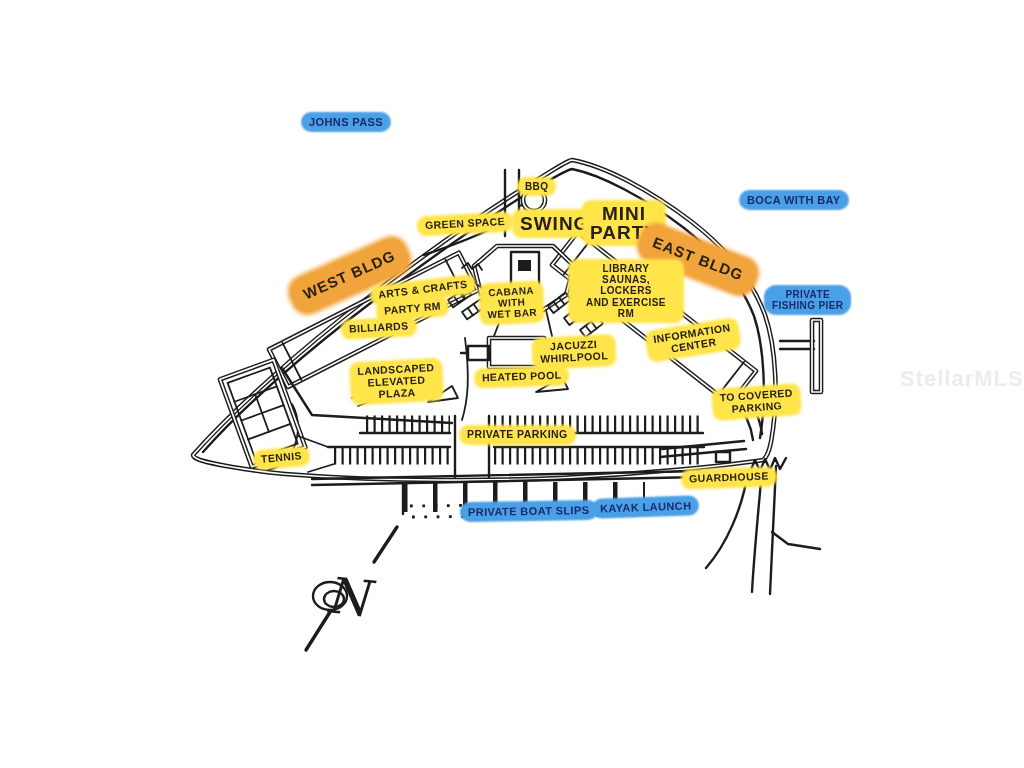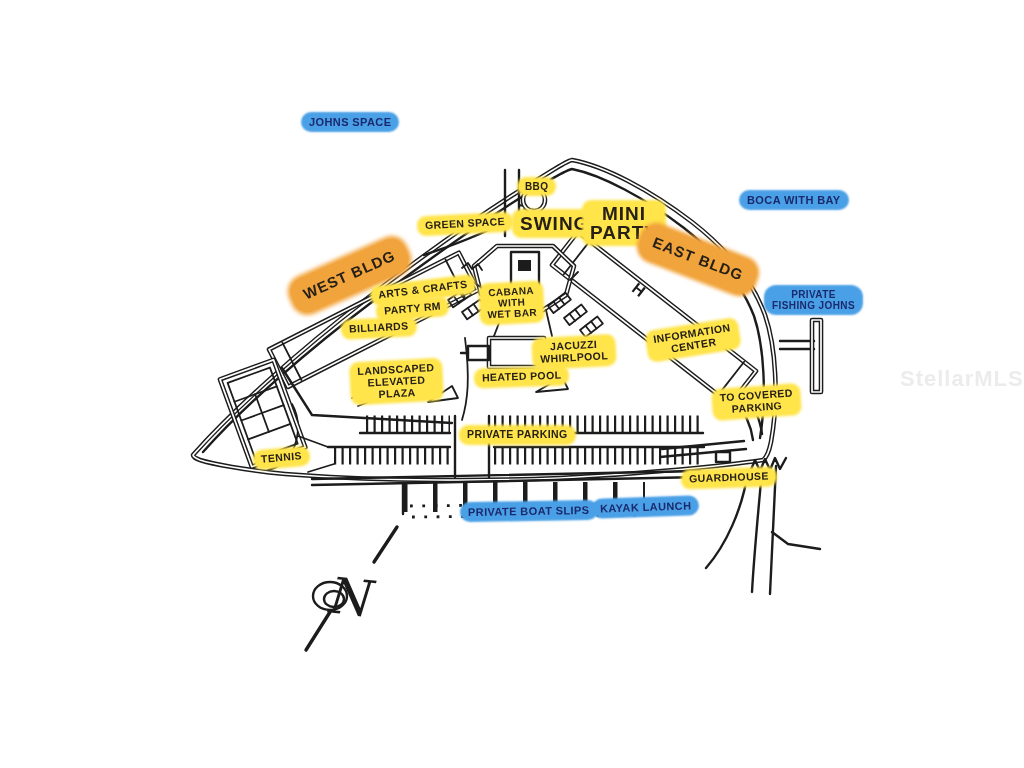--- a/index.html
+++ b/index.html
@@ -188,37 +188,42 @@
       <line x1="397" y1="527" x2="374" y2="562" class="dash"></line>
       <line x1="330" y1="612" x2="306" y2="650" class="dash"></line>
       <ellipse cx="330" cy="596" rx="17" ry="14" class="s"></ellipse>
       <ellipse cx="334" cy="599" rx="10" ry="8" class="s"></ellipse>
       <text class="nletter" x="330" y="614" transform="rotate(6 345 595)">N</text>
     </g>
   </svg>
 
   <div class="watermark">StellarMLS</div>
 
-  <div class="lbl b" style="left:303px;top:114px">JOHNS SPACE</div>
+  <div class="lbl b" style="left:303px;top:114px">JOHNS PASS</div>
   <div class="lbl y sm" style="left:519px;top:179px">BBQ</div>
   <div class="lbl y big" style="left:514px;top:211px">SWINGS</div>
   <div class="lbl y big" style="left:584px;top:202px;line-height:1.0">MINI
 PARTY</div>
   <div class="lbl b" style="left:741px;top:192px">BOCA WITH BAY</div>
   <div class="lbl y" style="left:419px;top:216px;transform:rotate(-3deg)">GREEN SPACE</div>
   <div class="lbl o" style="left:288px;top:258px;transform:rotate(-24deg)">WEST BLDG</div>
   <div class="lbl o" style="left:638px;top:242px;transform:rotate(21deg)">EAST BLDG</div>
+  <div class="lbl y sm" style="left:570px;top:261px;width:100px">LIBRARY
+SAUNAS,
+LOCKERS
+AND EXERCISE
+RM</div>
   <div class="lbl y" style="left:372px;top:282px;transform:rotate(-7deg)">ARTS &amp; CRAFTS</div>
   <div class="lbl y" style="left:378px;top:301px;transform:rotate(-5deg)">PARTY RM</div>
   <div class="lbl y" style="left:343px;top:320px;transform:rotate(-3deg)">BILLIARDS</div>
   <div class="lbl y sm" style="left:481px;top:284px;transform:rotate(-3deg)">CABANA
 WITH
 WET BAR</div>
   <div class="lbl b sm" style="left:766px;top:287px">PRIVATE
-FISHING JOHNS</div>
+FISHING PIER</div>
   <div class="lbl y" style="left:648px;top:326px;transform:rotate(-9deg)">INFORMATION
 CENTER</div>
   <div class="lbl y" style="left:534px;top:338px;transform:rotate(-3deg)">JACUZZI
 WHIRLPOOL</div>
   <div class="lbl y" style="left:476px;top:369px;transform:rotate(-2deg)">HEATED POOL</div>
   <div class="lbl y" style="left:352px;top:362px;transform:rotate(-3deg)">LANDSCAPED
 ELEVATED
 PLAZA</div>
   <div class="lbl y" style="left:714px;top:388px;transform:rotate(-4deg)">TO COVERED
 PARKING</div>

